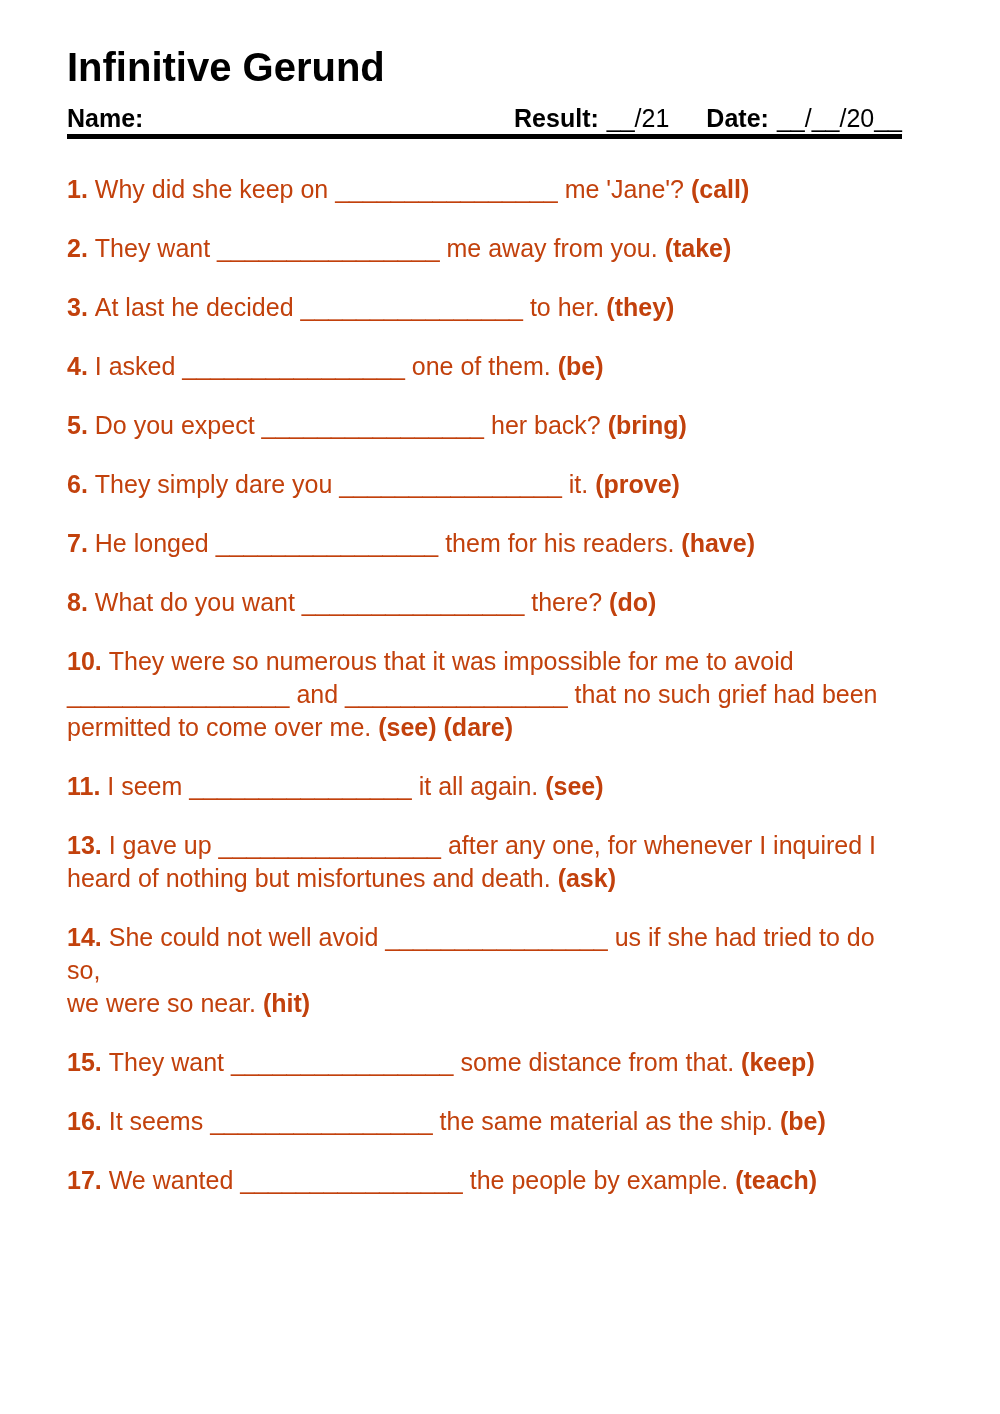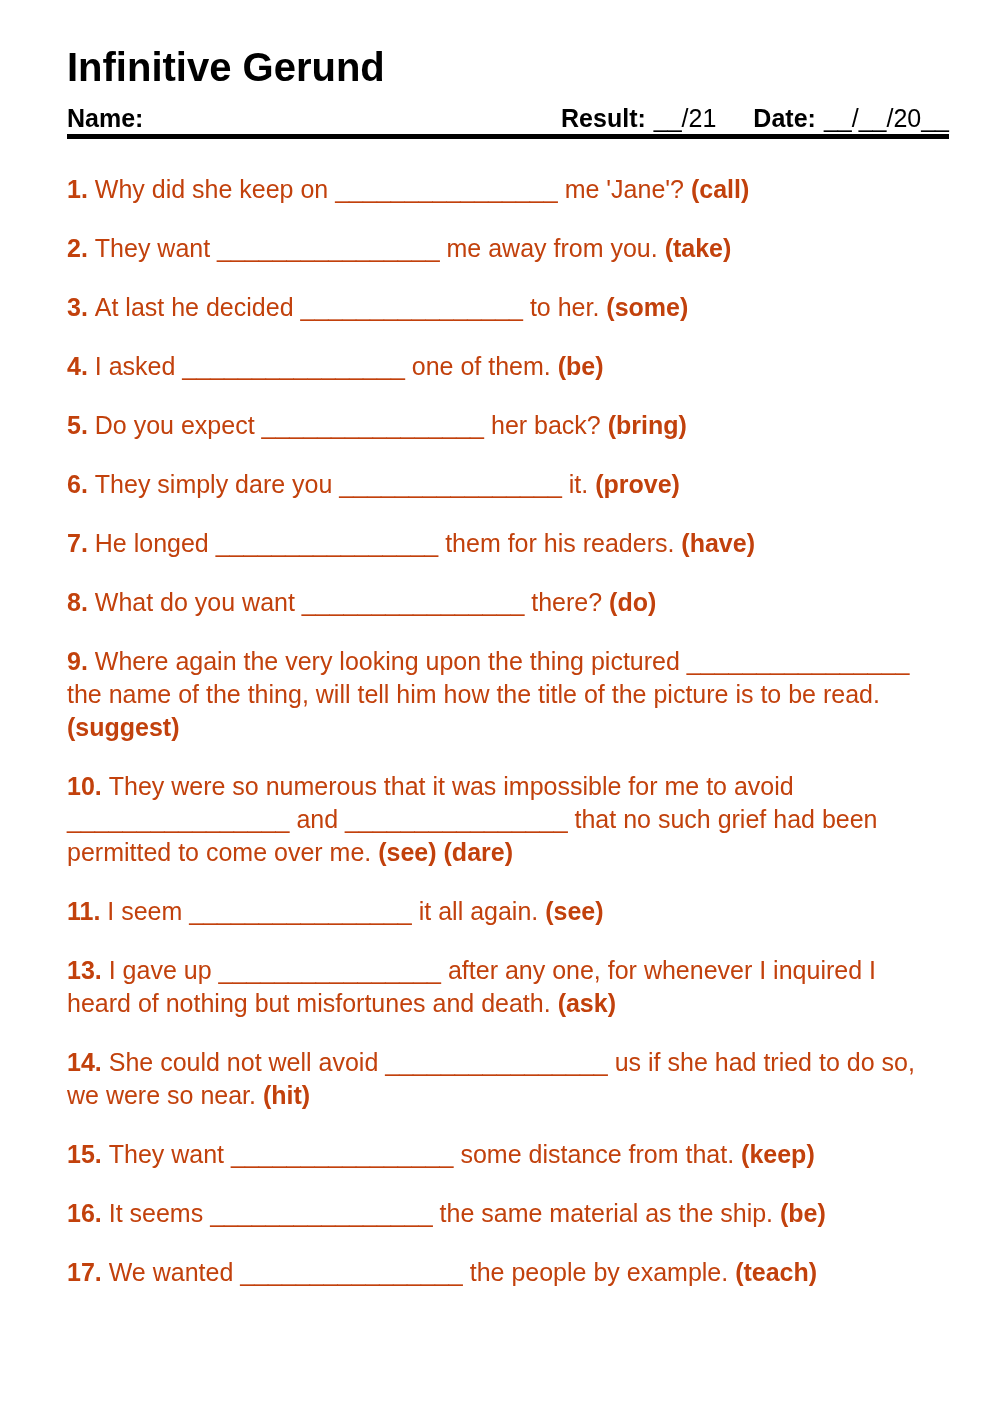--- a/index.html
+++ b/index.html
@@ -5,21 +5,21 @@
   html, body {
     margin: 0;
     padding: 0;
     background: #ffffff;
   }
   .page {
     position: relative;
     width: 1000px;
     height: 1414px;
     box-sizing: border-box;
-    padding: 44px 51px 0 67px;
+    padding: 44px 98px 0 67px;
     background: #ffffff;
     color: #000000;
     font-family: "Liberation Sans", "DejaVu Sans", sans-serif;
     overflow: hidden;
   }
   .doc-title {
     margin: 0;
     font-size: 40px;
     line-height: 46px;
     font-weight: 700;
@@ -68,27 +68,26 @@
       <span class="meta-label">Result:</span><span class="meta-value">__/21</span>
     </span>
     <span class="meta-date">
       <span class="meta-label">Date:</span><span class="meta-value">__/__/20__</span>
     </span>
   </div>
 
   <div class="questions">
       <p><span class="qnum">1. </span><span>Why did she keep on </span><span class="qblank">________________</span><span> me 'Jane'? </span><span class="qverb">(call)</span></p>
       <p><span class="qnum">2. </span><span>They want </span><span class="qblank">________________</span><span> me away from you. </span><span class="qverb">(take)</span></p>
-      <p><span class="qnum">3. </span><span>At last he decided </span><span class="qblank">________________</span><span> to her. </span><span class="qverb">(some)</span></p>
+      <p><span class="qnum">3. </span><span>At last he decided </span><span class="qblank">________________</span><span> to her. </span><span class="qverb">(they)</span></p>
       <p><span class="qnum">4. </span><span>I asked </span><span class="qblank">________________</span><span> one of them. </span><span class="qverb">(be)</span></p>
       <p><span class="qnum">5. </span><span>Do you expect </span><span class="qblank">________________</span><span> her back? </span><span class="qverb">(bring)</span></p>
       <p><span class="qnum">6. </span><span>They simply dare you </span><span class="qblank">________________</span><span> it. </span><span class="qverb">(prove)</span></p>
       <p><span class="qnum">7. </span><span>He longed </span><span class="qblank">________________</span><span> them for his readers. </span><span class="qverb">(have)</span></p>
       <p><span class="qnum">8. </span><span>What do you want </span><span class="qblank">________________</span><span> there? </span><span class="qverb">(do)</span></p>
-      <p><span class="qnum">9. </span><span>Where again the very looking upon the thing pictured </span><span class="qblank">________________</span><br><span>the name of the thing, will tell him how the title of the picture is to be read.</span><br><span class="qverb">(suggest)</span></p>
       <p><span class="qnum">10. </span><span>They were so numerous that it was impossible for me to avoid</span><br><span class="qblank">________________</span><span> and </span><span class="qblank">________________</span><span> that no such grief had been</span><br><span>permitted to come over me. </span><span class="qverb">(see) (dare)</span></p>
       <p><span class="qnum">11. </span><span>I seem </span><span class="qblank">________________</span><span> it all again. </span><span class="qverb">(see)</span></p>
       <p><span class="qnum">13. </span><span>I gave up </span><span class="qblank">________________</span><span> after any one, for whenever I inquired I</span><br><span>heard of nothing but misfortunes and death. </span><span class="qverb">(ask)</span></p>
       <p><span class="qnum">14. </span><span>She could not well avoid </span><span class="qblank">________________</span><span> us if she had tried to do so,</span><br><span>we were so near. </span><span class="qverb">(hit)</span></p>
       <p><span class="qnum">15. </span><span>They want </span><span class="qblank">________________</span><span> some distance from that. </span><span class="qverb">(keep)</span></p>
       <p><span class="qnum">16. </span><span>It seems </span><span class="qblank">________________</span><span> the same material as the ship. </span><span class="qverb">(be)</span></p>
       <p><span class="qnum">17. </span><span>We wanted </span><span class="qblank">________________</span><span> the people by example. </span><span class="qverb">(teach)</span></p>
     </div>
 </div>
 

